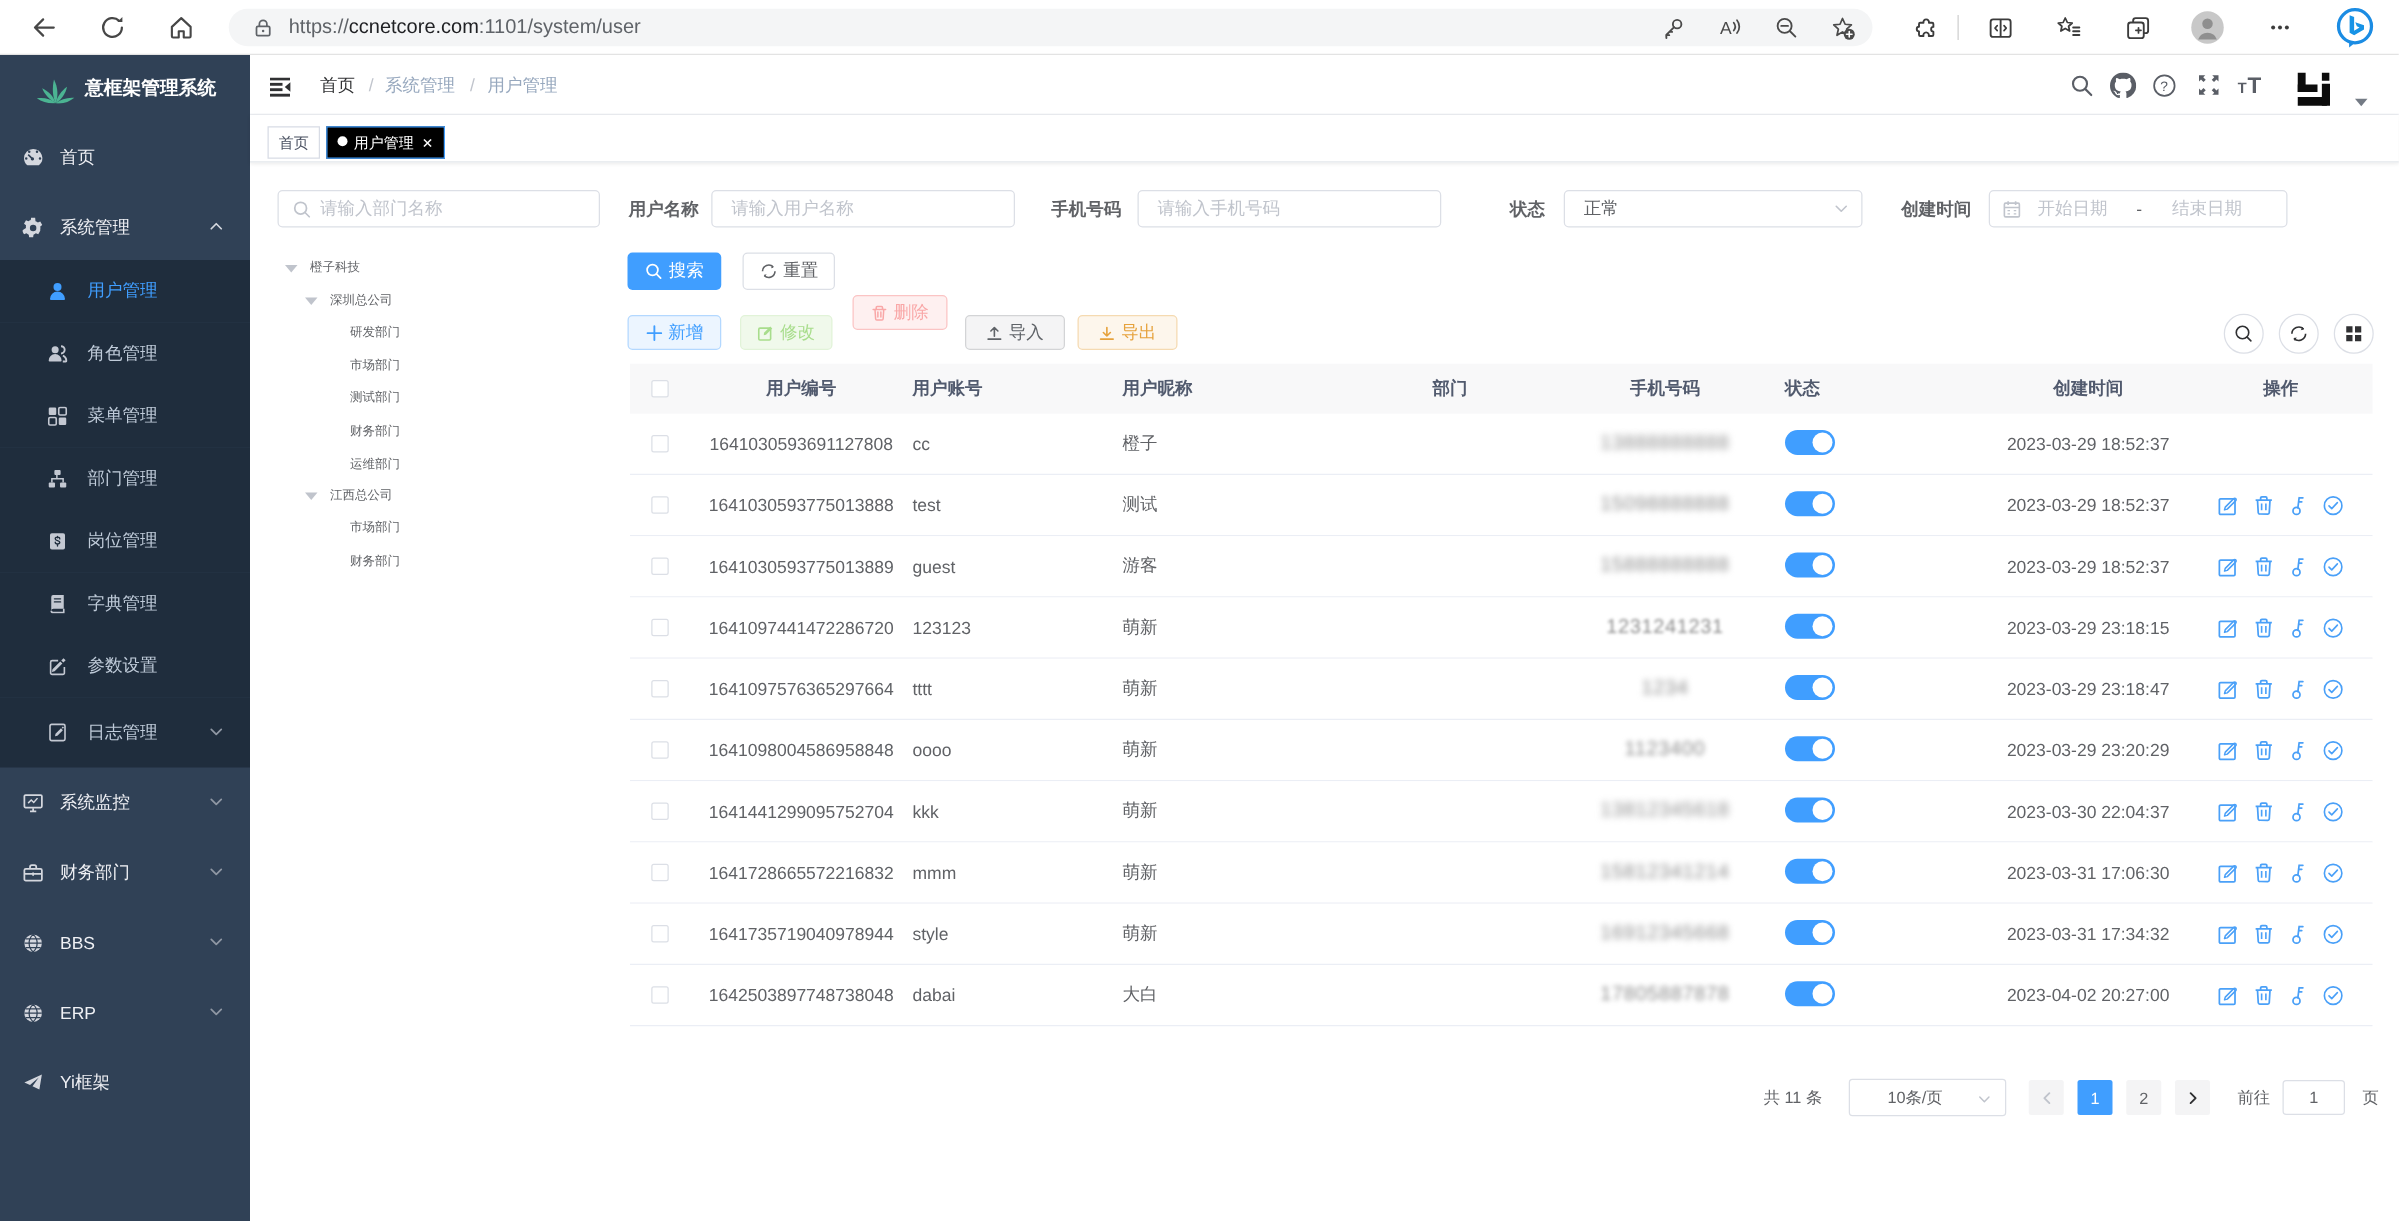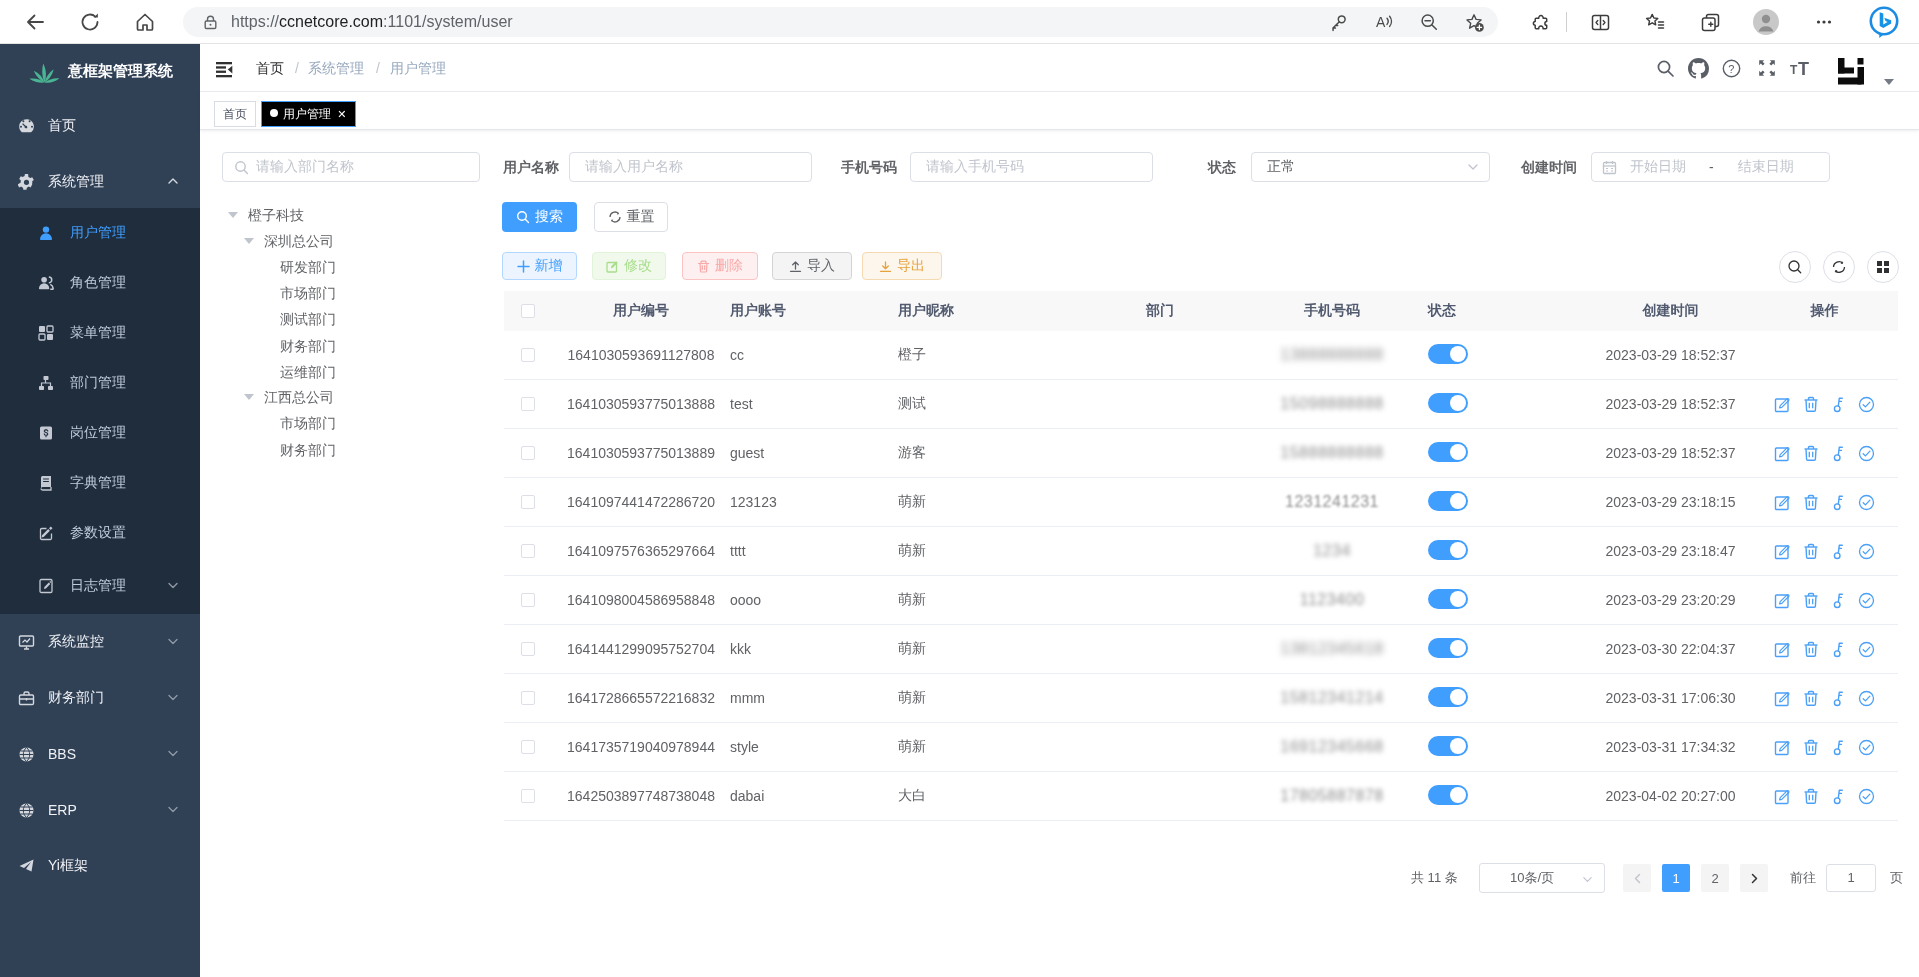--- a/index.html
+++ b/index.html
@@ -30,21 +30,21 @@
 .bc{position:absolute;top:0;height:48px;line-height:48px;font-size:14px;white-space:nowrap;}
 .nico{position:absolute;top:0;height:48px;display:flex;align-items:center;justify-content:center;}
 
 #tabs{position:absolute;left:200px;top:92px;width:1719px;height:38px;background:#fff;border-bottom:1px solid #e4e7ec;box-shadow:0 1px 3px rgba(0,0,0,.08);}
 .tag{position:absolute;top:9px;height:26px;line-height:24px;border:1px solid #d8dce5;background:#fff;color:#495060;font-size:12px;padding:0 8px;white-space:nowrap;}
 .tag.on{background:#000000;border-color:#409eff;color:#fff;}
 .tag.on .dot{display:inline-block;width:8px;height:8px;border-radius:50%;background:#fff;margin-right:5px;position:relative;top:-1px;}
 
 .inp{position:absolute;height:30px;border:1px solid #dcdfe6;border-radius:4px;background:#fff;display:flex;align-items:center;font-size:14px;color:#c0c4cc;}
 .lab{position:absolute;height:30px;line-height:30px;font-size:14px;font-weight:700;color:#606266;white-space:nowrap;}
-.tree-row{position:absolute;font-size:14px;color:#606266;white-space:nowrap;}
+.tree-row{position:absolute;font-size:10px;color:#606266;white-space:nowrap;}
 .tcar{position:absolute;width:0;height:0;border-left:5px solid transparent;border-right:5px solid transparent;border-top:6px solid #c0c4cc;}
 .btn{position:absolute;border-radius:4px;font-size:14px;display:flex;align-items:center;justify-content:center;white-space:nowrap;}
 .btn svg{margin-right:5px;}
 .cirbtn{position:absolute;width:32px;height:32px;border-radius:50%;border:1px solid #dcdfe6;background:#fff;display:flex;align-items:center;justify-content:center;}
 
 #thead{position:absolute;left:504px;top:291px;width:1394px;height:40px;background:#f8f8f9;display:flex;align-items:center;font-size:14px;font-weight:700;color:#515a6e;}
 .trow{position:absolute;left:504px;width:1394px;height:49px;display:flex;align-items:center;font-size:14px;color:#606266;border-bottom:1px solid #ebeef5;background:#fff;}
 .c0{width:48px;display:flex;justify-content:center;}
 .c1{width:178px;text-align:center;}
 .c2{width:168px;text-align:left;}
@@ -467,21 +467,21 @@
   <svg width="13" height="13" viewBox="0 0 13 13">
       <path d="M6.5 1v11M1 6.5h11" stroke="#409eff" stroke-width="1.5" stroke-linecap="round"></path>
     </svg>
   新增</div>
 <div class="btn" style="left:592px;top:252px;width:74px;height:28px;background:#f0f9eb;border:1px solid #e1f3d8;color:#a8dd8c;">
   <svg width="13" height="13" viewBox="0 0 13 13">
       <rect x="1" y="2.5" width="9.5" height="9.5" rx="1" stroke="#a8dd8c" stroke-width="1.3" fill="none"></rect>
       <path d="M5 8.2l1.8-.4 5-5-1.6-1.6-5 5z" fill="#a8dd8c"></path>
     </svg>
   修改</div>
-<div class="btn" style="left:682px;top:252px;width:76px;height:28px;background:#fef0f0;border:1px solid #fbc4c4;color:#f9a7a7;">
+<div class="btn" style="left:682px;top:236px;width:76px;height:28px;background:#fef0f0;border:1px solid #fbc4c4;color:#f9a7a7;">
   <svg width="13" height="13" viewBox="0 0 13 13">
       <path d="M1.5 3.5h10M4 3.5V2a.8.8 0 0 1 .8-.8h3.4a.8.8 0 0 1 .8.8v1.5M3 3.5l.5 7.7a.9.9 0 0 0 .9.8h4.2a.9.9 0 0 0 .9-.8l.5-7.7" stroke="#f9a7a7" stroke-width="1.2" fill="none" stroke-linecap="round"></path>
       <path d="M5.3 5.5v4M7.7 5.5v4" stroke="#f9a7a7" stroke-width="1.2" stroke-linecap="round"></path>
     </svg>
   删除</div>
 <div class="btn" style="left:772px;top:252px;width:80px;height:28px;background:#f4f4f5;border:1px solid #d3d4d6;color:#5f6368;">
   <svg width="13" height="13" viewBox="0 0 13 13">
       <path d="M6.5 9V2.2M3.7 4.8 6.5 2l2.8 2.8" stroke="#5f6368" stroke-width="1.3" fill="none" stroke-linecap="round" stroke-linejoin="round"></path>
       <path d="M1.5 11.3h10" stroke="#5f6368" stroke-width="1.3" stroke-linecap="round"></path>
     </svg>

